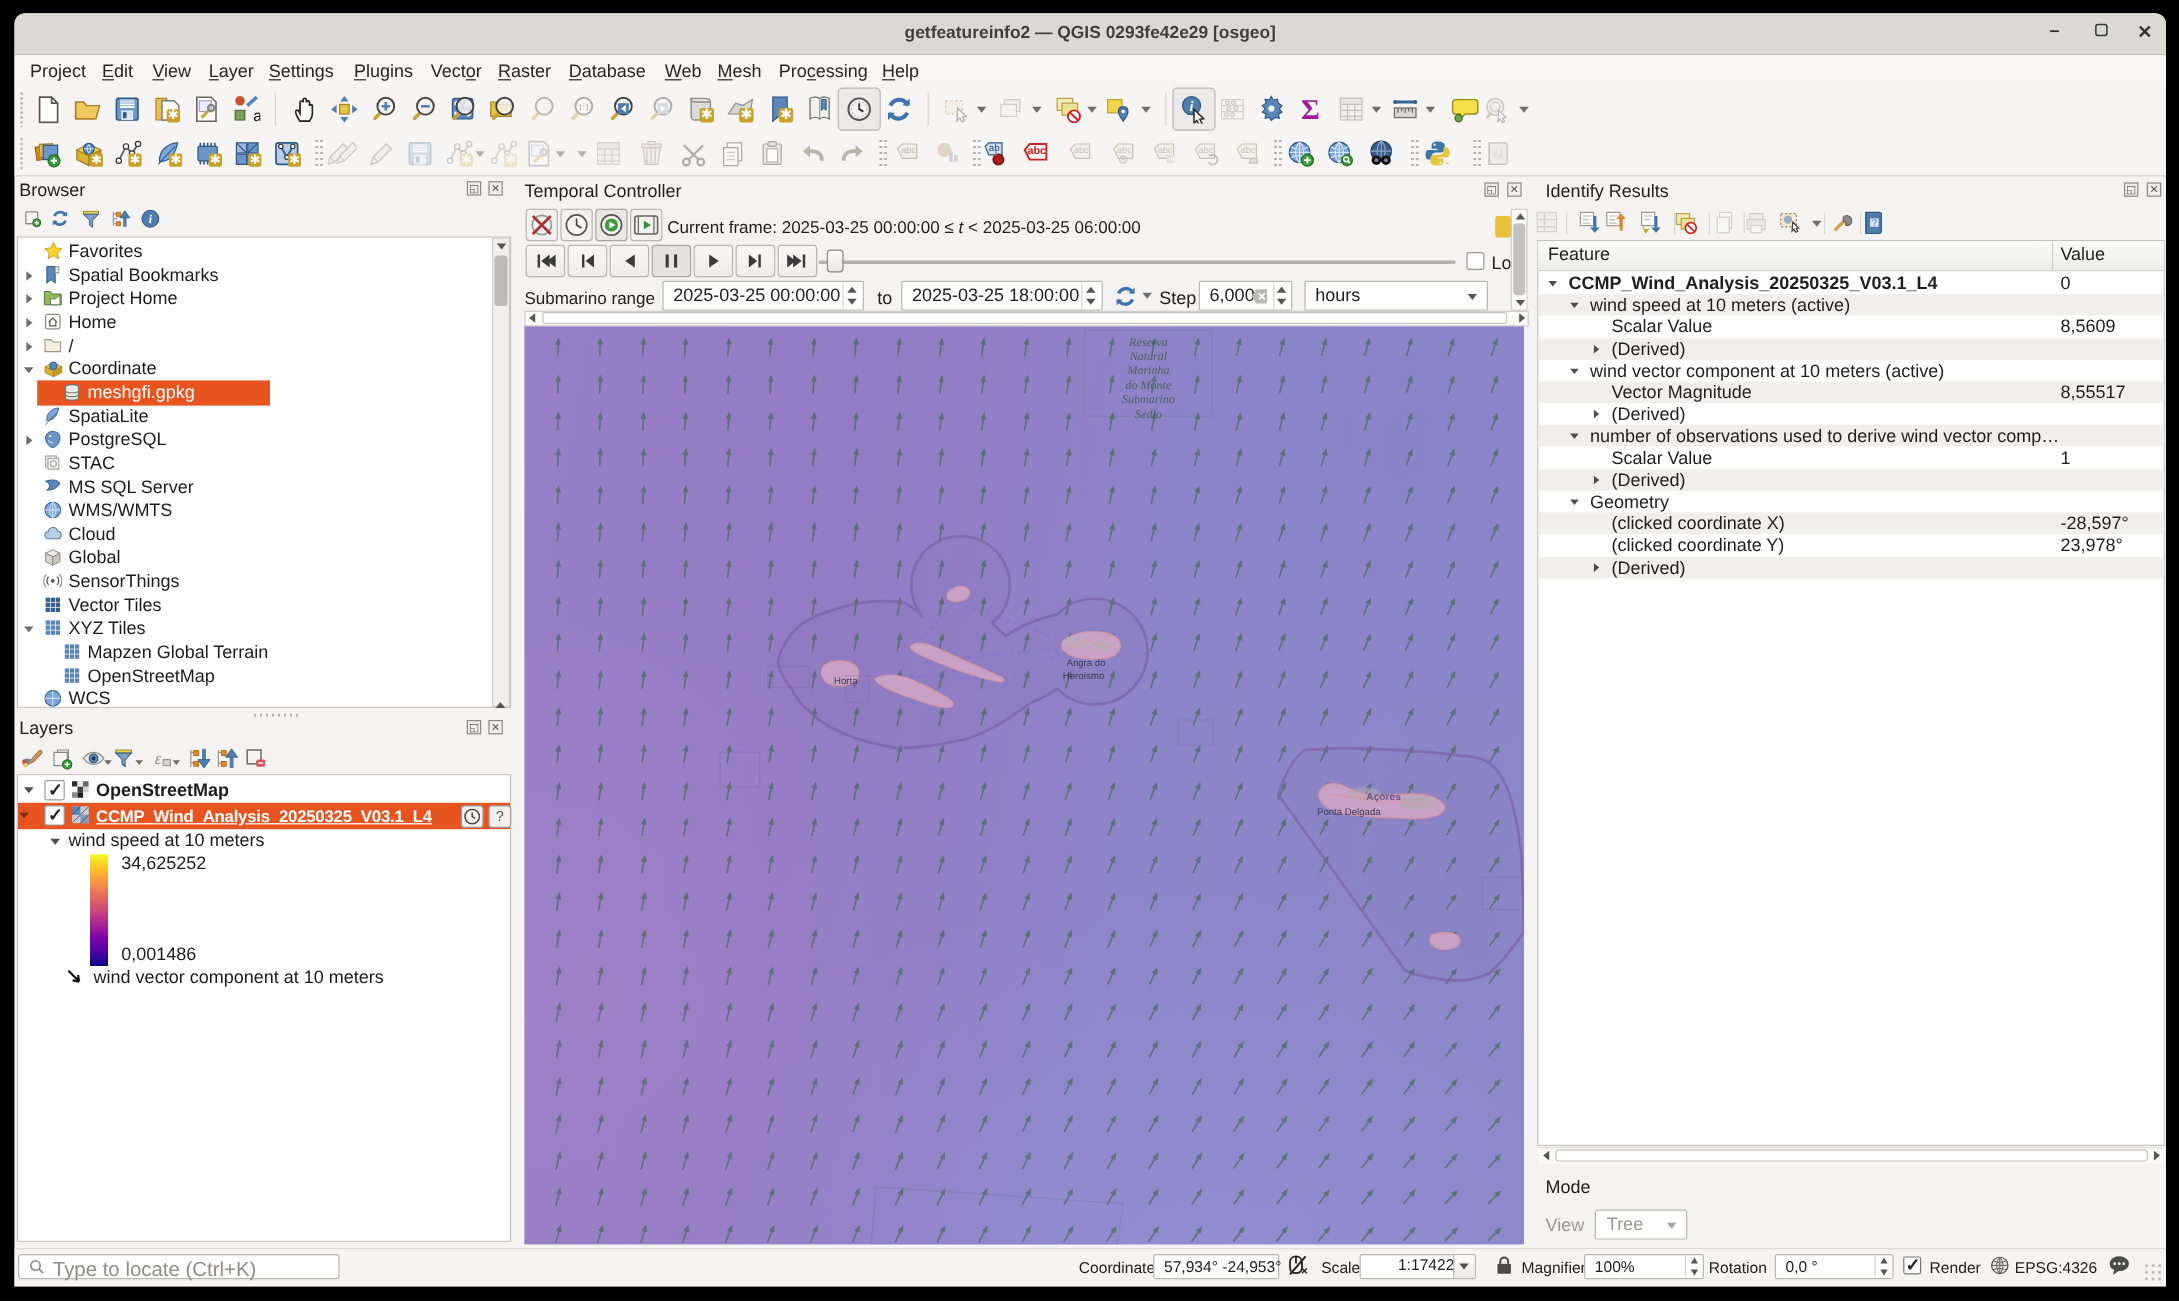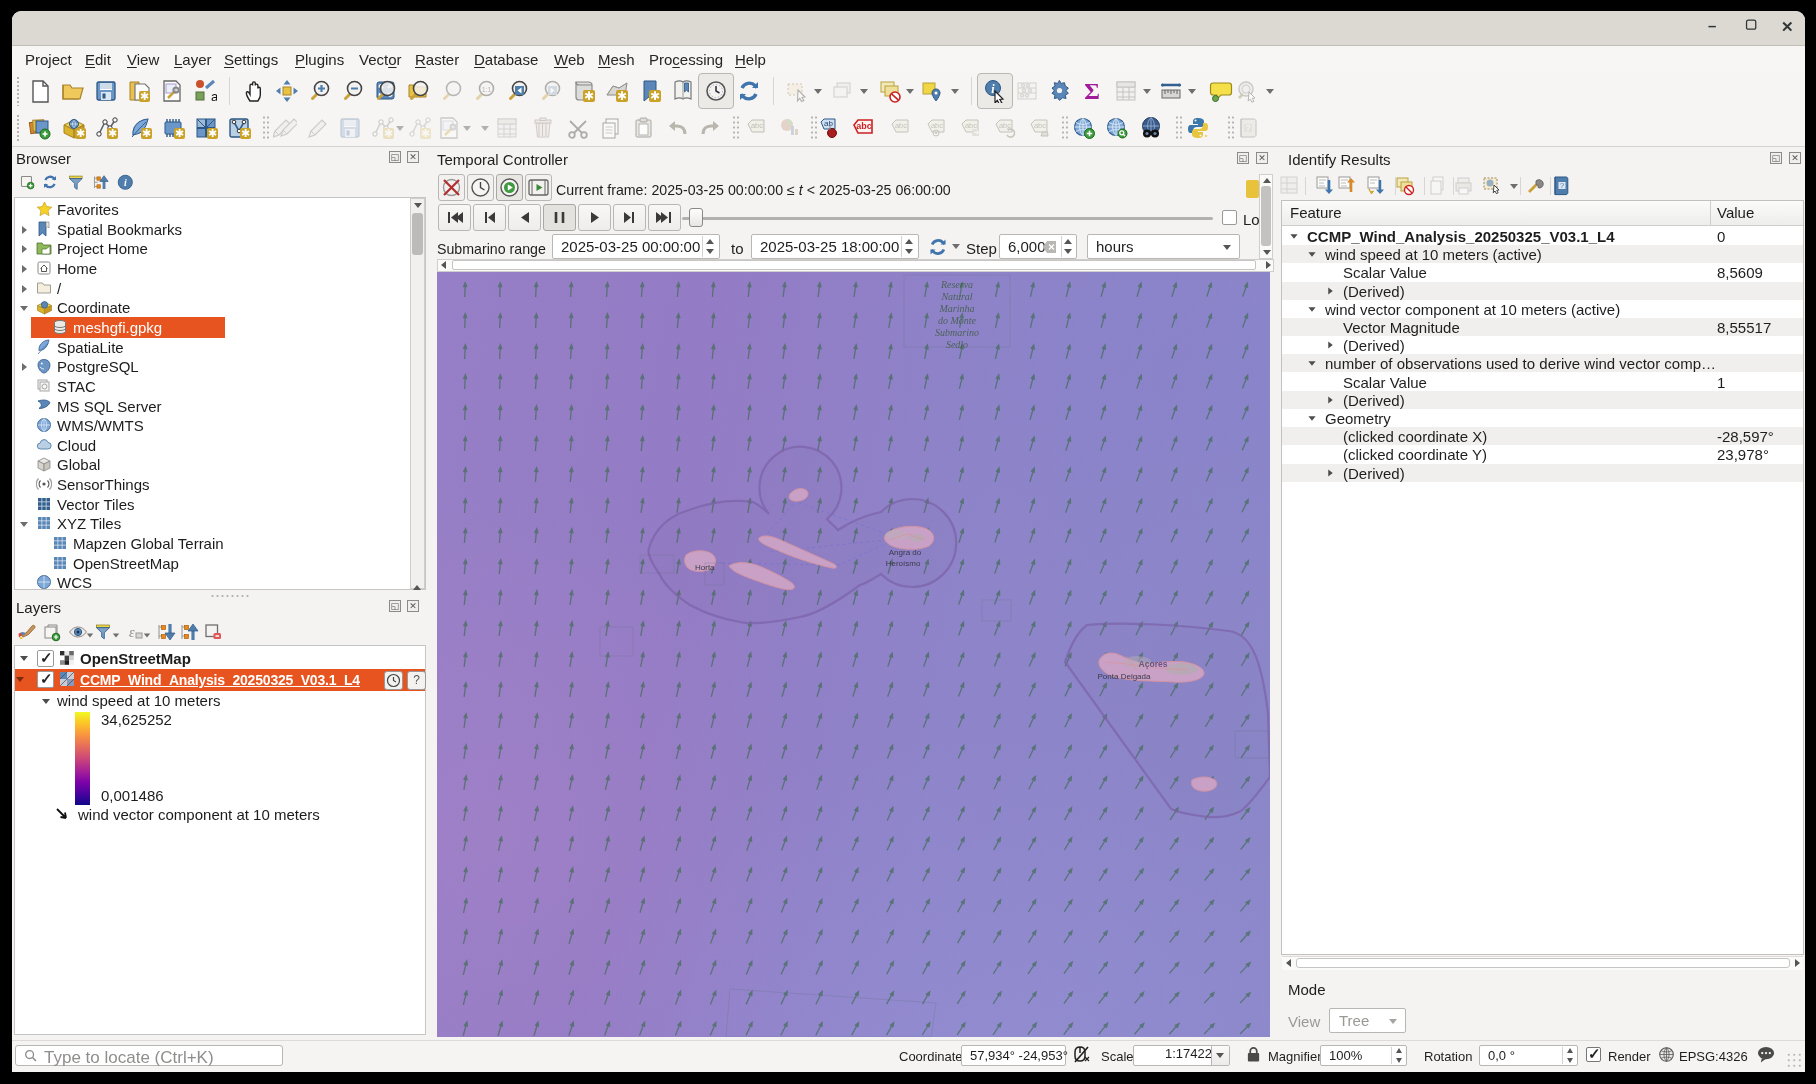--- a/index.html
+++ b/index.html
@@ -30,20 +30,21 @@
 .inbox{position:absolute;background:#fff;border:1px solid #b9b7b4;border-radius:2px;font-size:15px;color:#1e1e1e;}
 .lbl15{position:absolute;font-size:15px;color:#1e1e1e;white-space:nowrap;}
 .chk{position:absolute;width:17px;height:17px;background:#fff;border:1px solid #9a9a9a;border-radius:2px;}
 .chk:after{content:"✓";position:absolute;left:2px;top:-2px;font-size:15px;font-weight:bold;color:#222;}
 </style></head><body>
 <div id="win">
     <div id="content">
 
 <div id="chrome" style="position:absolute;left:0;top:0;width:1816px;height:148px;">
 <div id="titlebar">
+          <div id="title">getfeatureinfo2 — QGIS 0293fe42e29 [osgeo]</div>
 <div class="winbtn" style="left:1696px;top:6px;">–</div>
 <div class="winbtn" style="left:1733px;top:5px;font-size:13px;">▢</div>
 <div class="winbtn" style="left:1769px;top:7px;">✕</div>
 </div>
 <div id="menubar">
 <span class="mi" style="left:13px">Pro<u>j</u>ect</span>
 <span class="mi" style="left:73px"><u>E</u>dit</span>
 <span class="mi" style="left:115px"><u>V</u>iew</span>
 <span class="mi" style="left:162px"><u>L</u>ayer</span>
 <span class="mi" style="left:212px"><u>S</u>ettings</span>
@@ -1741,21 +1742,21 @@
 <div class="sbx" style="left:1133px;top:1045px;width:97px;height:21px;">
         <span style="position:absolute;left:7px;top:0;margin-left:24px;">1:1742235</span>
         <div style="position:absolute;right:0;top:0;width:18px;height:19px;border-left:1px solid #b9b7b4;background:linear-gradient(#fbfaf9,#eceae8);"></div>
         <div style="position:absolute;right:5px;top:7px;width:0;height:0;border-left:4px solid transparent;border-right:4px solid transparent;border-top:5px solid #555;"></div>
       </div>
 <svg class="abs" style="left:1246px;top:1046px;" width="15" height="17" viewBox="0 0 16 17">
         <rect x="2" y="7" width="12" height="9" rx="1" fill="#4a4a48"></rect>
         <path d="M4.5 7V5a3.5 3.5 0 0 1 7 0v2" fill="none" stroke="#4a4a48" stroke-width="1.8"></path>
       </svg>
 <span class="sbl" style="left:1268px;top:1049px;">Magnifier</span>
-<div class="sbx" style="left:1320px;top:1045px;width:87px;height:21px;">
+<div class="sbx" style="left:1320px;top:1045px;width:100px;height:21px;">
         <span style="position:absolute;left:8px;top:2px;">100%</span>
         <div style="position:absolute;right:1px;top:1px;width:14px;height:17px;border-left:1px solid #d5d3d0;"></div>
         <div style="position:absolute;right:4px;top:2px;width:0;height:0;border-left:3.5px solid transparent;border-right:3.5px solid transparent;border-bottom:5px solid #555;"></div>
         <div style="position:absolute;right:4px;bottom:2px;width:0;height:0;border-left:3.5px solid transparent;border-right:3.5px solid transparent;border-top:5px solid #555;"></div>
       </div>
 <span class="sbl" style="left:1424px;top:1049px;">Rotation</span>
 <div class="sbx" style="left:1479px;top:1045px;width:99px;height:21px;">
         <span style="position:absolute;left:8px;top:2px;">0,0 °</span>
         <div style="position:absolute;right:1px;top:1px;width:14px;height:17px;border-left:1px solid #d5d3d0;"></div>
         <div style="position:absolute;right:4px;top:2px;width:0;height:0;border-left:3.5px solid transparent;border-right:3.5px solid transparent;border-bottom:5px solid #555;"></div>

